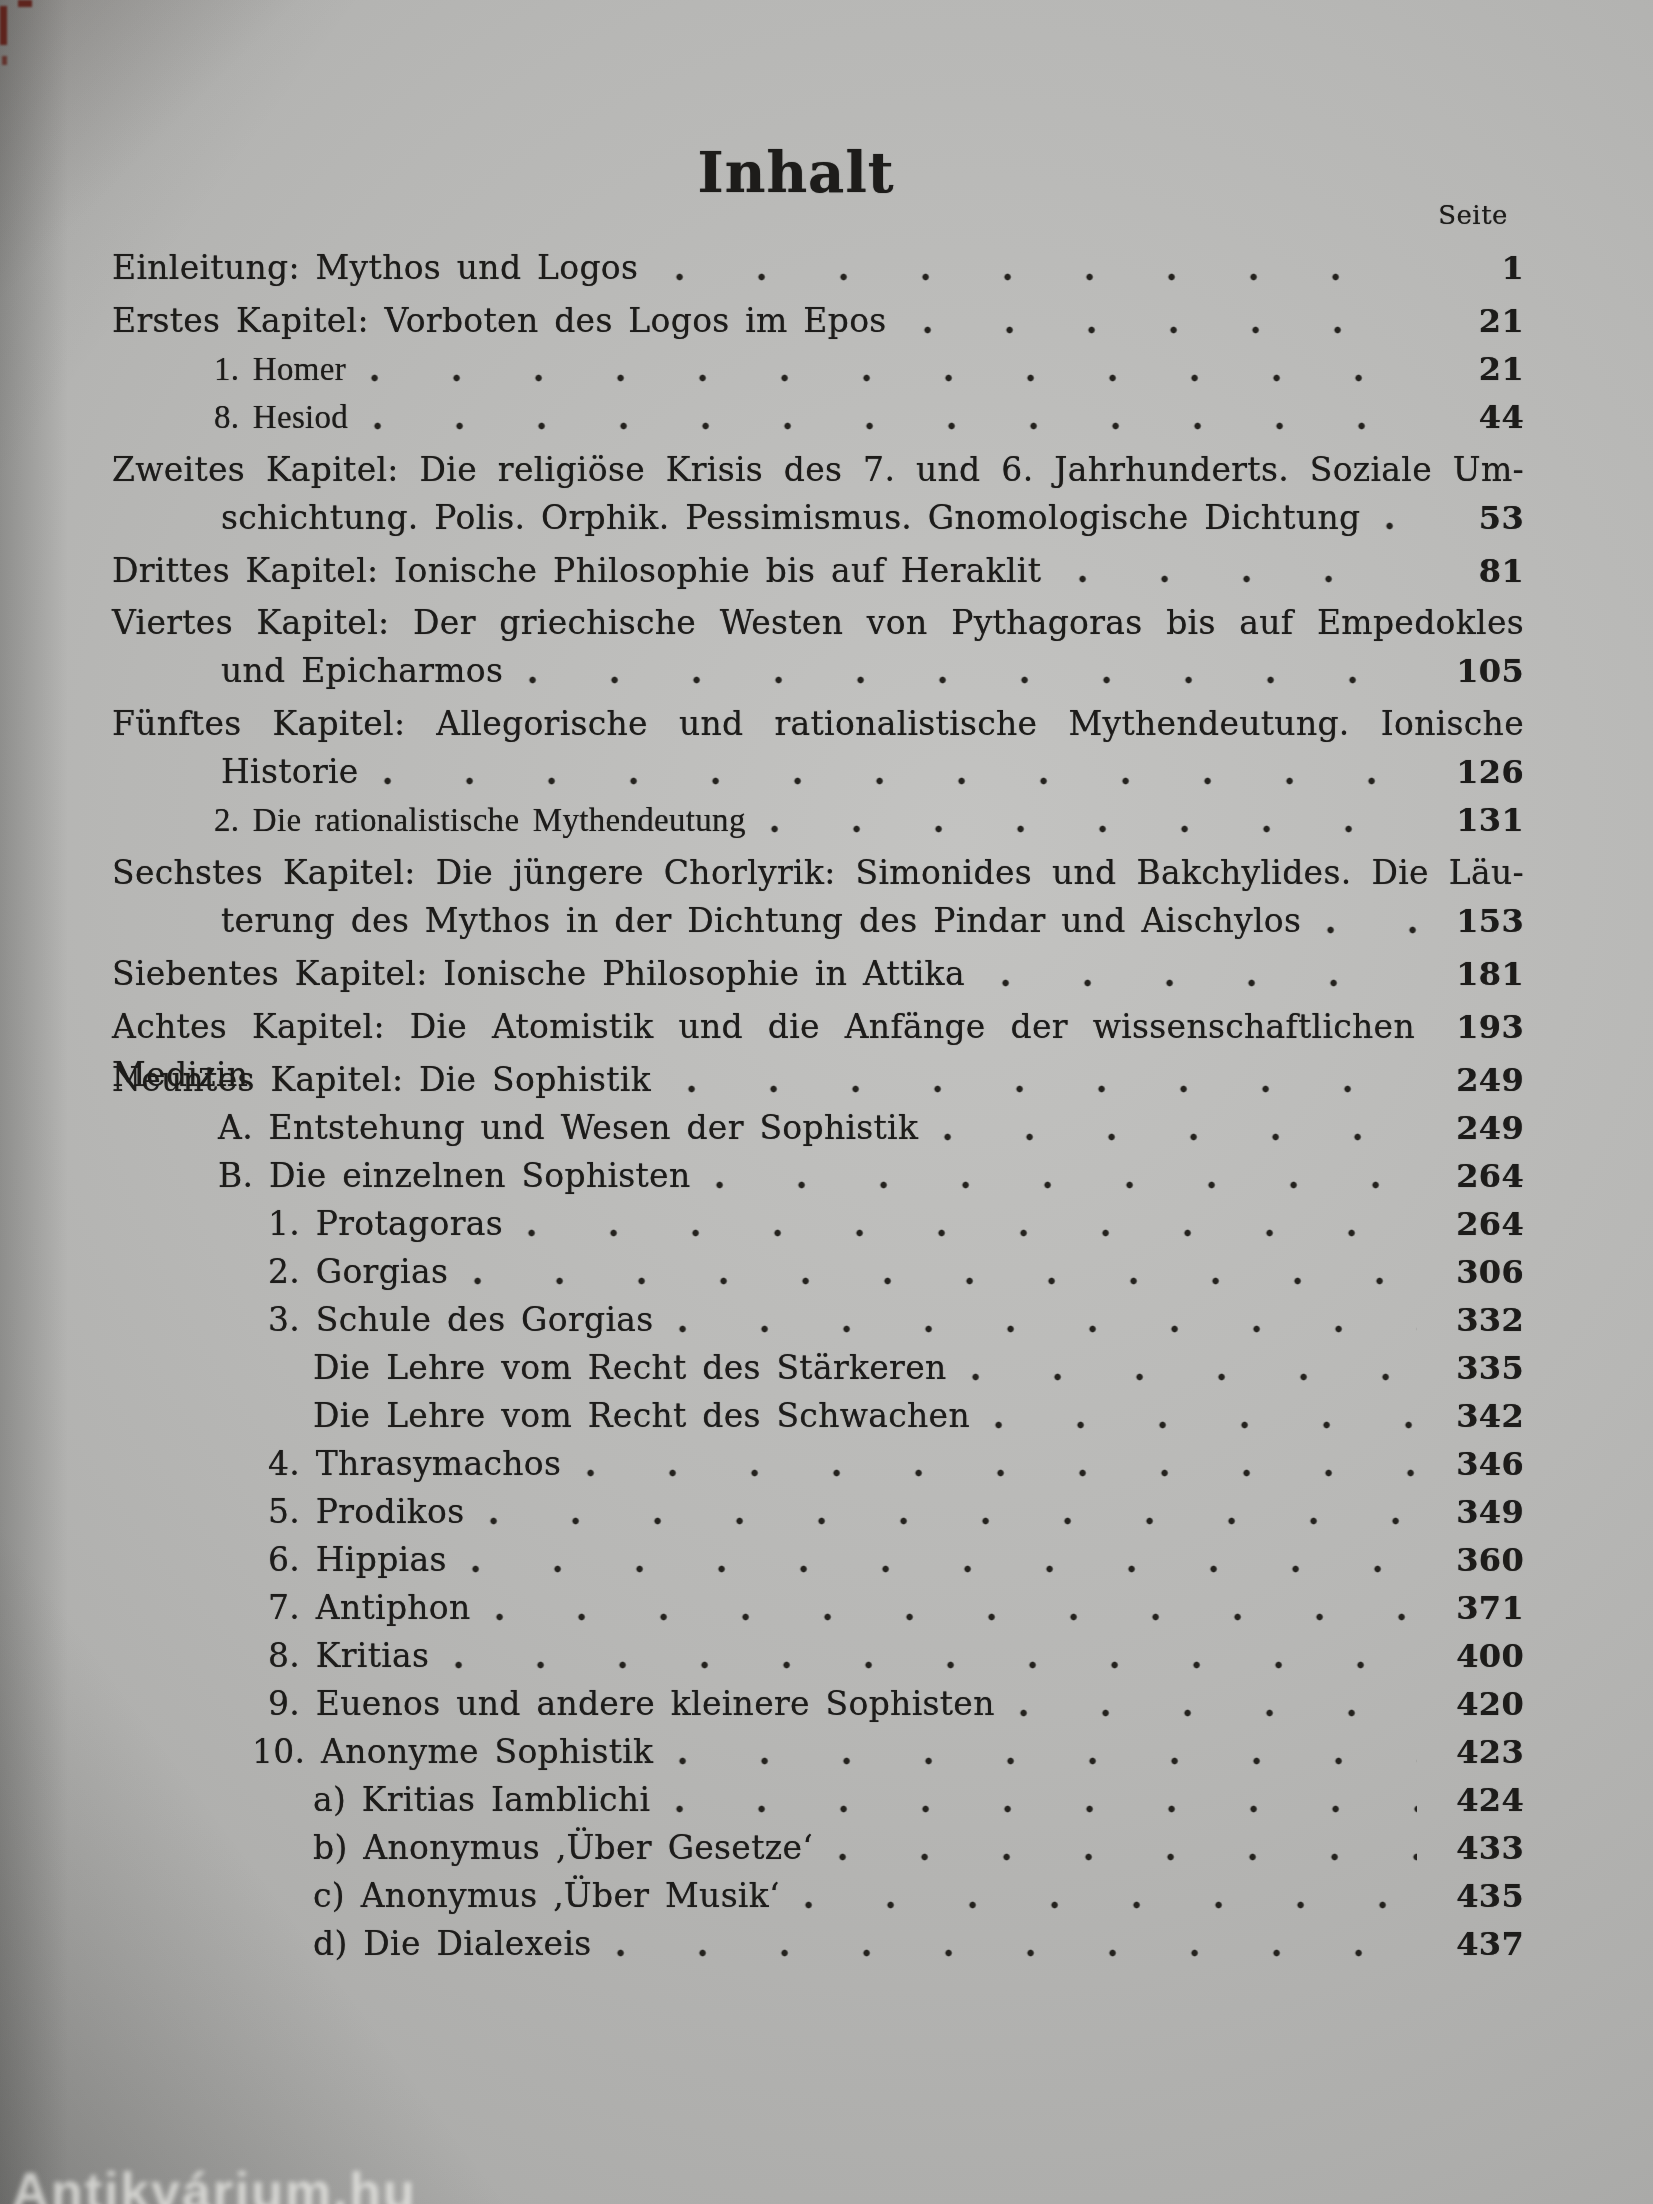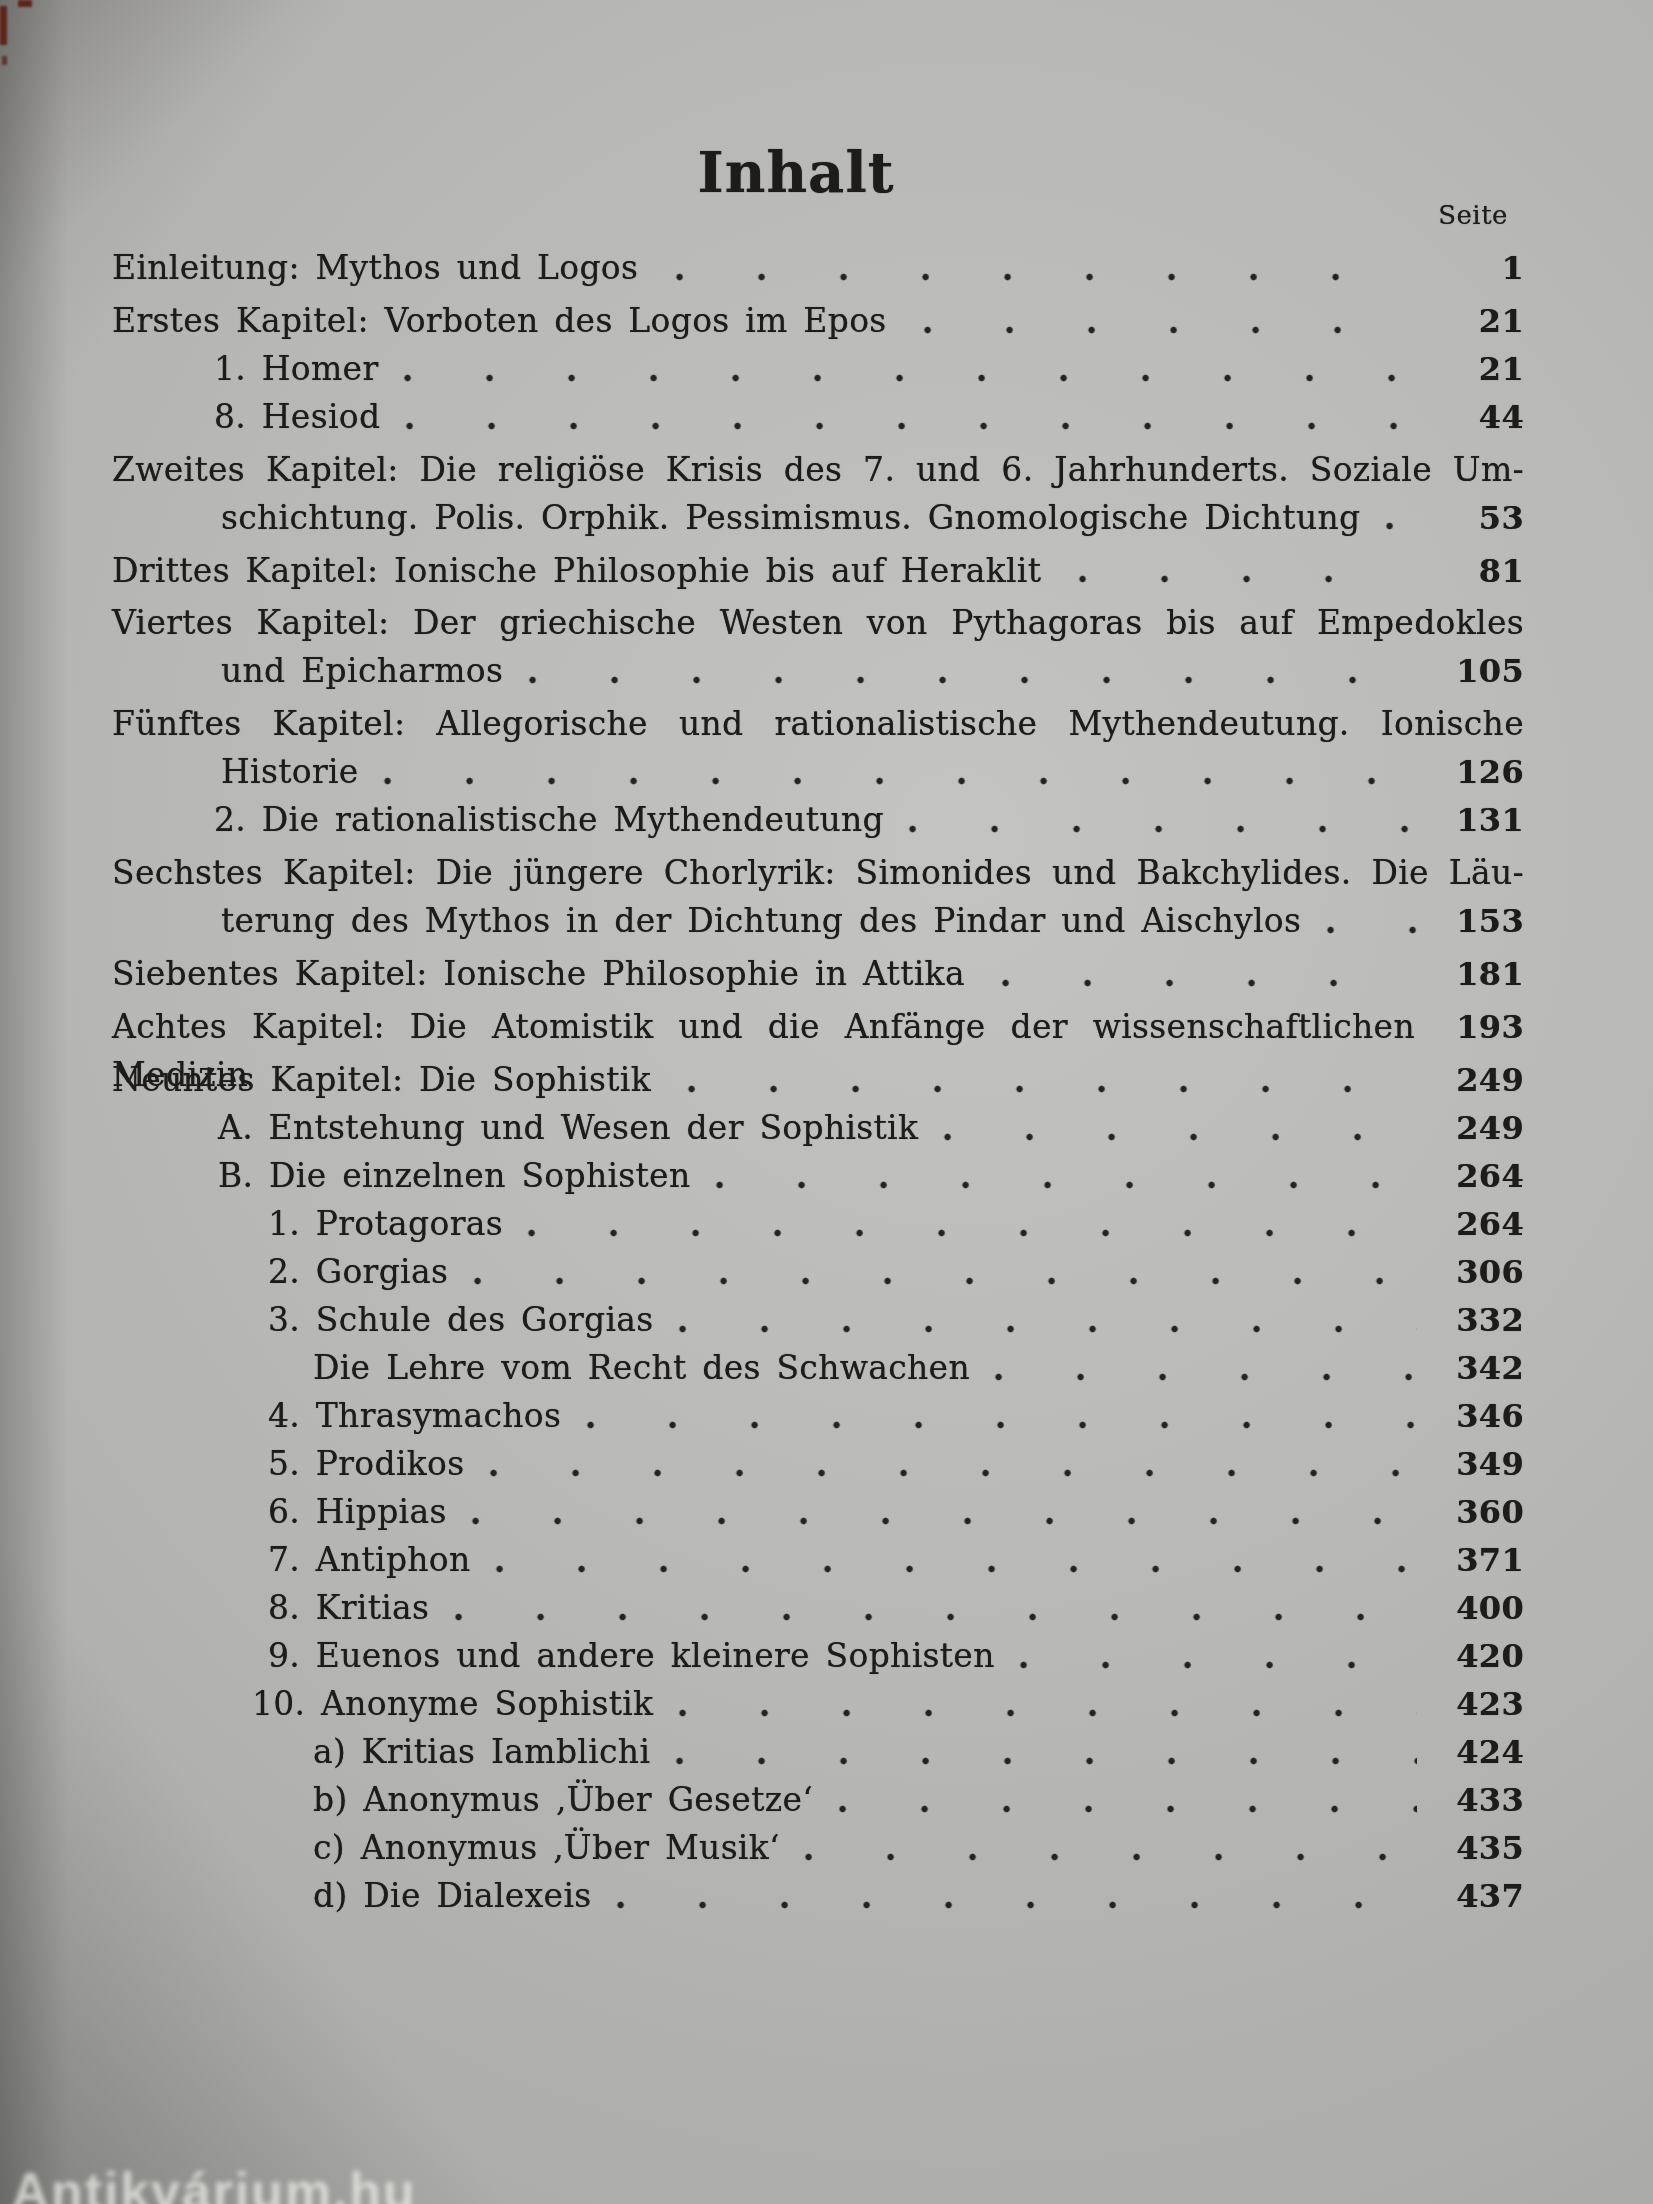--- a/index.html
+++ b/index.html
@@ -38,21 +38,21 @@
     align-items:baseline;
     text-shadow:0 0 0.8px rgba(25,25,25,0.72);
     letter-spacing:0.3px;
   }
   .row.gap{margin-top:4.9px;gap:12px;}
   .label{white-space:nowrap;word-spacing:4.9px;}
   .label.justify{white-space:normal;flex:1 1 auto;text-align:justify;text-align-last:justify;}
   .chapter .label{margin-left:0;}
   .cont    .label{margin-left:109px;}
   .section .label{margin-left:106px;}
-  .item1   .label{margin-left:102px;}
+  .item1   .label{margin-left:102px;font-family:Liberation Serif, serif;}
   .item2   .label{margin-left:156px;}
   .item2w  .label{margin-left:140px;}
   .subitem .label{margin-left:201px;}
   .dots{
     flex:1 1 auto;
     align-self:stretch;
     margin:0 9.7px 0 15.5px;
     background-image:radial-gradient(circle at 3.9px 3.9px, #24221e 2.5px, rgba(36,34,30,0) 3.8px);
     background-size:82px 7.8px;
     background-repeat:repeat-x;
@@ -183,20 +183,25 @@
         <span class="label">2. Gorgias</span>
         <div class="dots"></div>
         <span class="page-num">306</span>
       </div>
       <div class="row item2">
         <span class="label">3. Schule des Gorgias</span>
         <div class="dots"></div>
         <span class="page-num">332</span>
       </div>
       <div class="row subitem">
+        <span class="label">Die Lehre vom Recht des Stärkeren</span>
+        <div class="dots"></div>
+        <span class="page-num">335</span>
+      </div>
+      <div class="row subitem">
         <span class="label">Die Lehre vom Recht des Schwachen</span>
         <div class="dots"></div>
         <span class="page-num">342</span>
       </div>
       <div class="row item2">
         <span class="label">4. Thrasymachos</span>
         <div class="dots"></div>
         <span class="page-num">346</span>
       </div>
       <div class="row item2">

